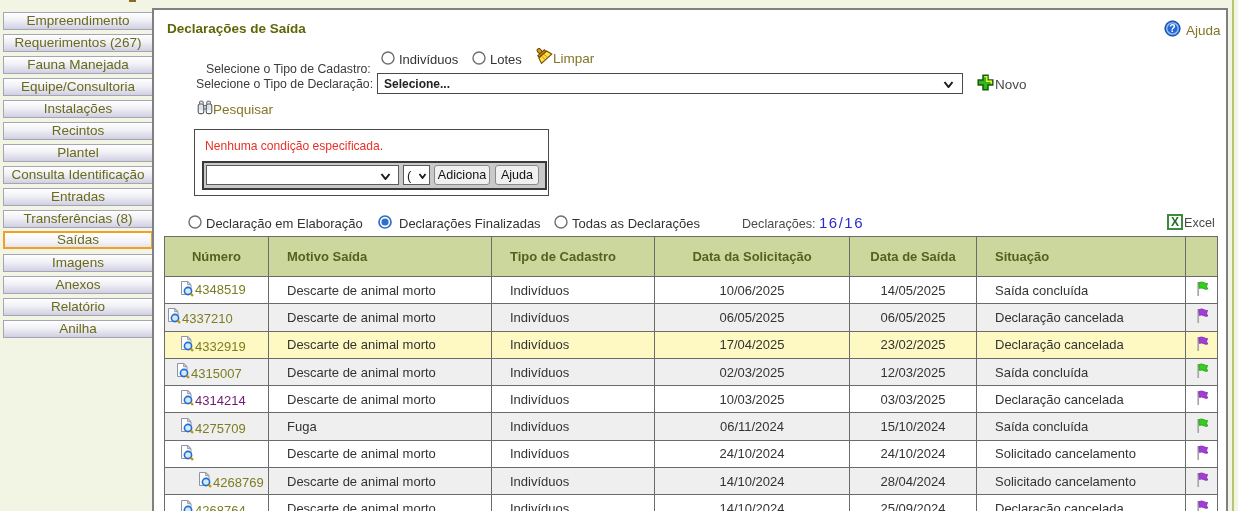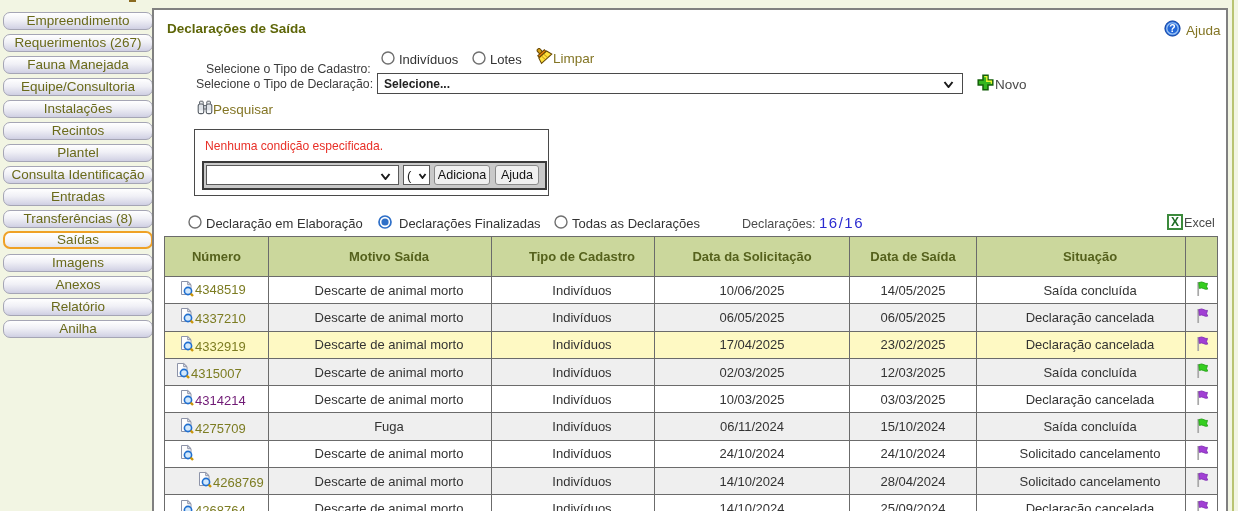--- a/index.html
+++ b/index.html
@@ -1,29 +1,29 @@
 <!DOCTYPE html>
 <html><head><meta charset="utf-8">
 <style>
 *{margin:0;padding:0;box-sizing:border-box}
 html,body{width:1238px;height:511px;overflow:hidden}
 body{background:#f2f5e3;font-family:"Liberation Sans",sans-serif;position:relative}
 .abs{position:absolute}
-.btn{position:absolute;left:3px;width:150px;height:18px;border:1px solid #a5a5b5;border-radius:7px;
+.btn{position:absolute;left:3px;width:150px;height:18px;border:1px solid #a5a5b5;border-radius:0;
  background:linear-gradient(#ffffff,#f0f0f6 45%,#dcdcea 80%,#cfcfe2);
  color:#6a6a1a;font-size:13.5px;text-align:center;line-height:16px}
 .btn.sel{border:2px solid #efa126;background:linear-gradient(#ffffff,#f4f4f8 60%,#e4e4ee);line-height:14px}
 .lbl{position:absolute;font-size:12.3px;color:#3c3c3c;white-space:nowrap}
 .t13{position:absolute;font-size:13px;color:#333;white-space:nowrap}
 .olink{position:absolute;font-size:13.5px;color:#837524;white-space:nowrap}
 table{border-collapse:collapse;table-layout:fixed}
 td,th{border:1px solid #6b6b6b;font-size:13px;overflow:hidden;white-space:nowrap;padding:0}
 th{background:#cbd79c;color:#55611c;font-weight:bold;height:40px}
 td{height:27.3px;color:#333}
-.lpad{padding-left:18px;text-align:center}
+.lpad{padding-left:18px;text-align:left}
 .ctr{text-align:center}
 </style></head><body>
 <div class="abs" style="left:129px;top:0;width:7px;height:2px;background:#8a6a20"></div>
 <div class="btn" style="top:12px">Empreendimento</div>
 <div class="btn" style="top:34px">Requerimentos (267)</div>
 <div class="btn" style="top:56px">Fauna Manejada</div>
 <div class="btn" style="top:78px">Equipe/Consultoria</div>
 <div class="btn" style="top:100px">Instalações</div>
 <div class="btn" style="top:122px">Recintos</div>
 <div class="btn" style="top:144px">Plantel</div>
@@ -153,21 +153,21 @@
         <td class="lpad">Indivíduos</td>
         <td class="ctr">10/06/2025</td>
         <td class="ctr">14/05/2025</td>
         <td class="lpad">Saída concluída</td>
         <td class="ctr"><svg width="16" height="17" viewBox="0 0 16 17">
             <path d="M4.2,2 L4.2,16" stroke="#a8a8a8" stroke-width="1.7"></path>
             <path d="M4.8,2.6 q3,-1.4 5.5,0.2 q1.6,1 3.2,0.6 l-0.9,3.1 1.1,2.6 q-2,0.6 -3.8,-0.4 q-2.2,-1.3 -4.6,-0.3 z" fill="#35ce1f" stroke="#1e9a12" stroke-width="0.8"></path>
           </svg></td>
       </tr>
 <tr style="background:#efefef">
-        <td style="padding-left:13px"><span style="display:inline-flex;align-items:flex-end">
+        <td style=""><span style="display:inline-flex;align-items:flex-end">
             <svg class="docico" width="17" height="17" viewBox="0 0 17 17">
               <path d="M3.5,1.5 h6.2 l3.3,3.2 v9.8 h-9.5 z" fill="#fdfdfe" stroke="#8d93a8" stroke-width="1"></path>
               <path d="M9.7,1.5 l3.3,3.2 h-3.3 z" fill="#e7ebf3" stroke="#8d93a8" stroke-width="1"></path>
               <circle cx="10" cy="11" r="3.6" fill="#d3e8fb" stroke="#1f6fd0" stroke-width="1.6"></circle>
               <line x1="12.7" y1="13.7" x2="15" y2="16" stroke="#c8940a" stroke-width="2.4"></line>
             </svg>
             <span style="color:#7c7c22;position:relative;top:2px">4337210</span>
           </span></td>
         <td class="lpad">Descarte de animal morto</td>
         <td class="lpad">Indivíduos</td>

